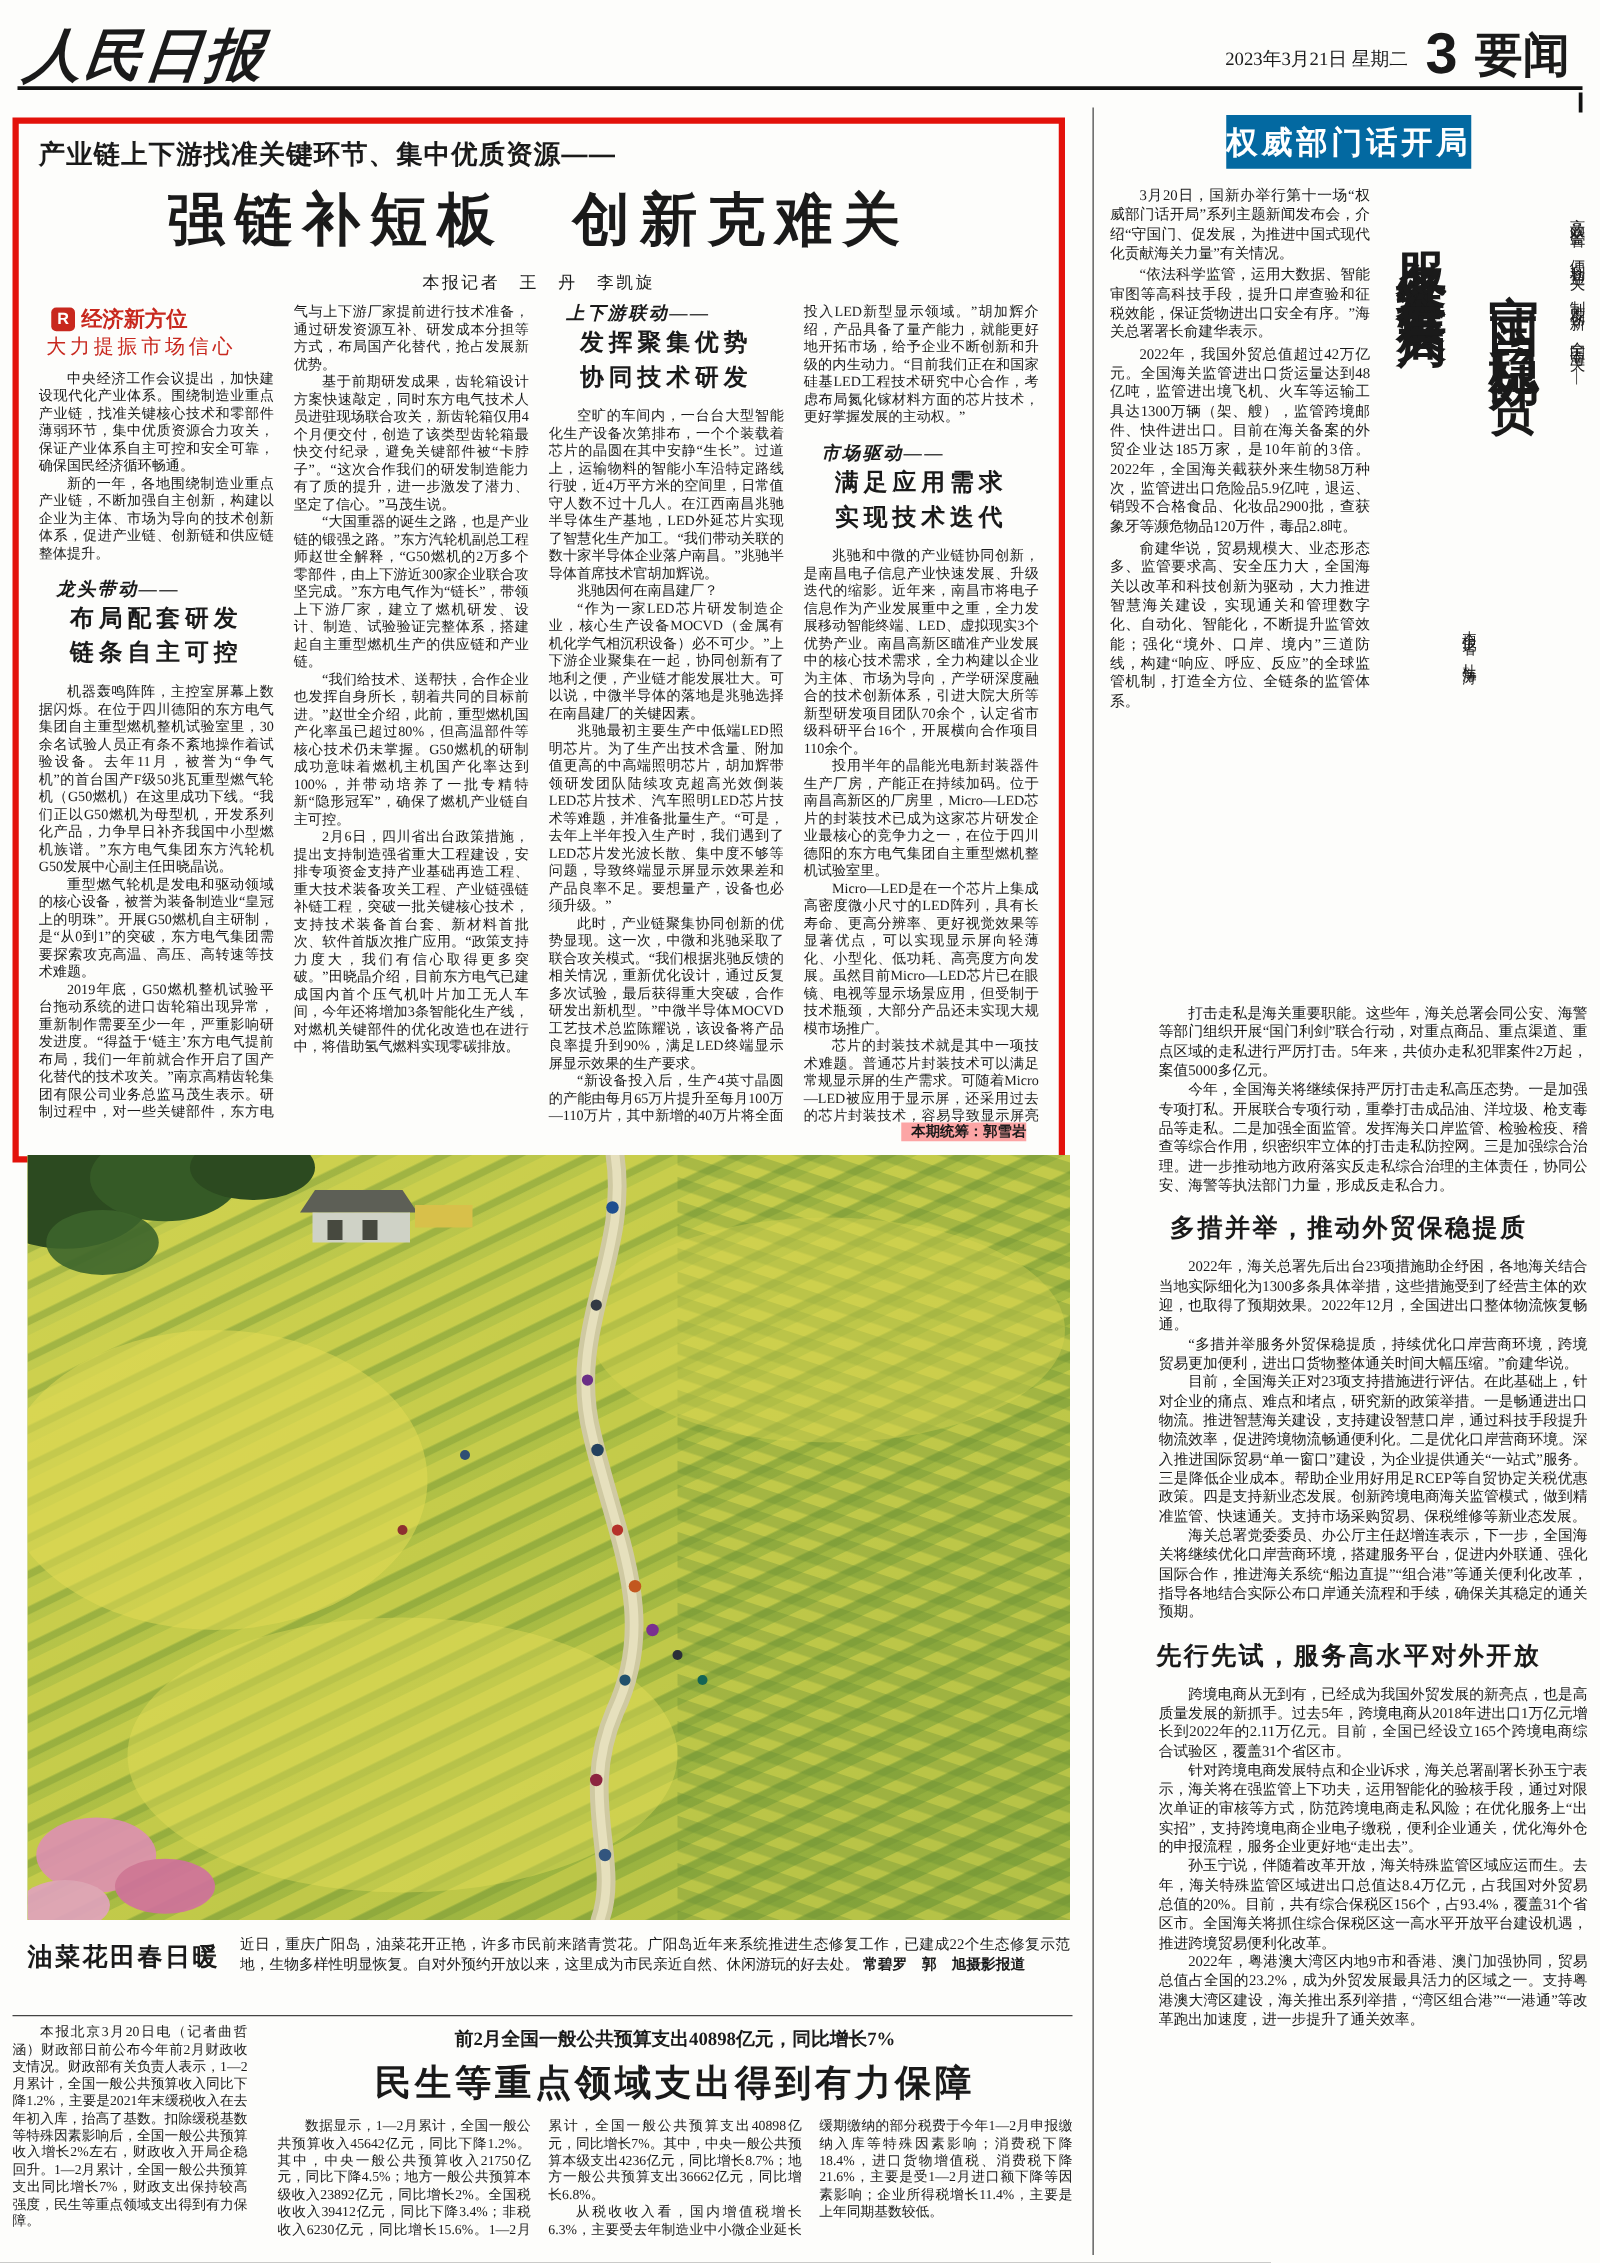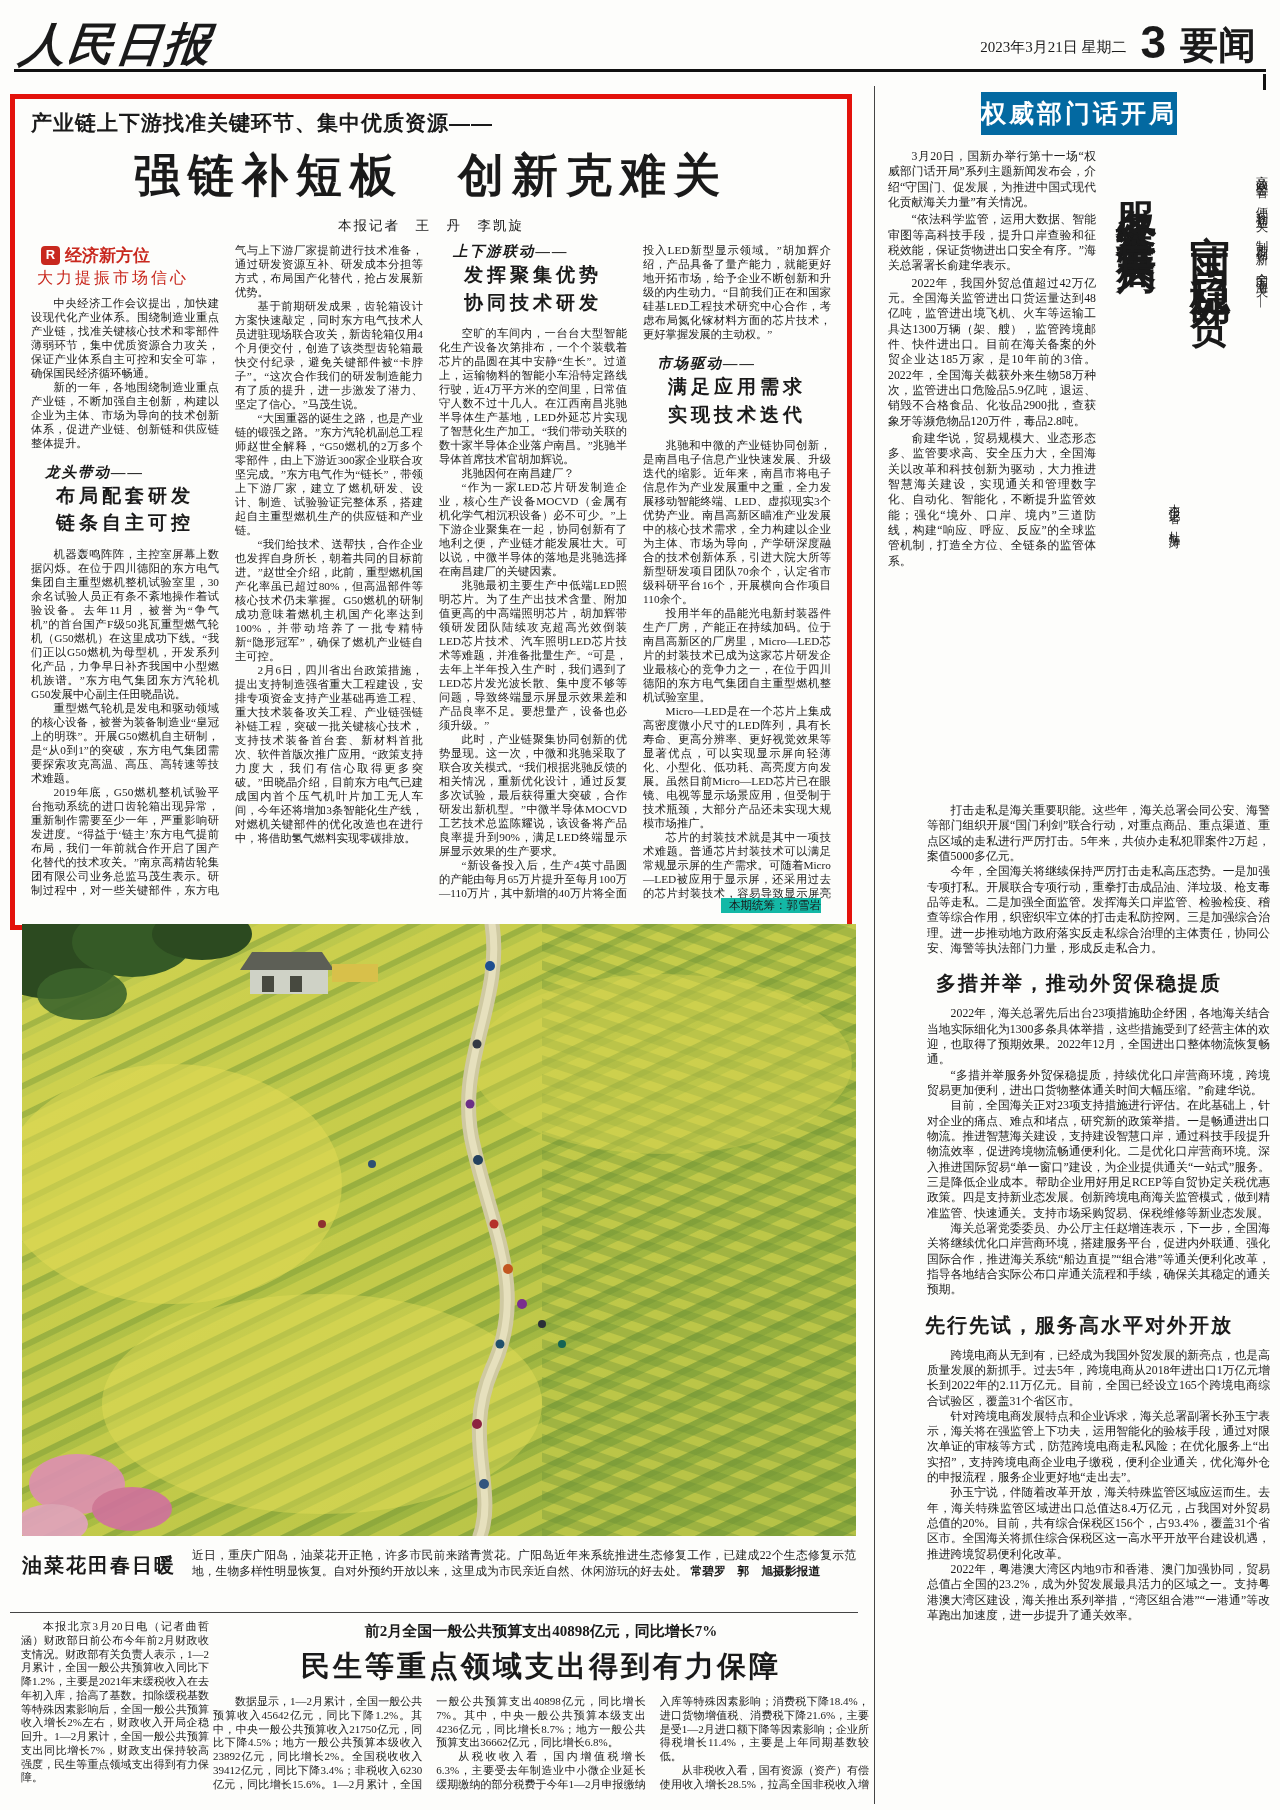--- a/index.html
+++ b/index.html
@@ -22,21 +22,21 @@
   .ma-byline { text-align:center; font-size:13.5px; margin:10px 0 8px 0; letter-spacing:2px; }
   .ma-cols { column-count:4; column-gap:16px; height:664px; font-size:11.3px; line-height:1.24; text-align:justify; overflow:hidden; }
   .ma-cols p { text-indent:2em; }
   .badge-row { display:flex; align-items:center; gap:5px; margin:2px 0 2px 10px; }
   .badge-ico { display:inline-flex; align-items:center; justify-content:center; width:19px; height:19px; background:#c8281e; color:#fff; font-weight:bold; border-radius:4px; font-size:13px; font-family:"Liberation Sans","DejaVu Sans",sans-serif; }
   .badge-label { color:#c8281e; font-weight:bold; font-size:17px; font-family:"Liberation Sans","DejaVu Sans",sans-serif; }
   .red-subtitle { color:#c8281e; font-weight:normal; font-size:16px; letter-spacing:3px; margin:2px 0 8px 6px; font-family:"Liberation Sans","DejaVu Sans",sans-serif; }
   .sec-head { margin:14px 0 10px 0; break-inside:avoid; }
   .sec-label { font-weight:bold; font-size:14.5px; font-style:italic; margin-left:14px; letter-spacing:2px; }
   .sec-line { text-align:center; font-weight:bold; font-size:19px; letter-spacing:4px; line-height:1.45; font-family:"Liberation Sans","DejaVu Sans",sans-serif; }
-  .ma-footer { position:absolute; right:26px; bottom:12px; font-size:11.5px; font-weight:normal; background:#14b8a6; padding-left:8px; }
+  .ma-footer { position:absolute; right:26px; bottom:12px; font-size:11.5px; font-weight:bold; background:#fca5a5; padding-left:8px; }
 
   
   .v-divider { position:absolute; left:874px; top:86px; width:1px; height:1718px; background:#444; }
   .h-divider-bottom { position:absolute; left:10px; top:1612px; width:848px; height:1px; background:#444; }
 
   
   .right-art { position:absolute; left:888px; top:88px; width:382px; height:1716px; overflow:hidden; }
   .ra-label { width:196px; margin:4px auto 0 auto; background:#0369a1; color:#fff; text-align:center; font-size:25px; font-weight:bold; letter-spacing:3px; padding:5px 0; font-family:"Liberation Sans","DejaVu Sans",sans-serif; }
   .ra-top { display:flex; margin-top:14px; }
   .ra-topleft { width:208px; font-size:11.8px; line-height:1.3; text-align:justify; }
@@ -55,21 +55,21 @@
   .photo { position:absolute; left:22px; top:924px; width:834px; height:612px; overflow:hidden; background:#aebf45; }
   .photo svg { display:block; width:100%; height:100%; }
 
   
   .caption { position:absolute; left:22px; top:1548px; width:834px; display:flex; gap:16px; align-items:flex-start; }
   .cap-title { font-size:20px; font-weight:bold; letter-spacing:2px; white-space:nowrap; padding-top:4px; font-family:"Liberation Sans","DejaVu Sans",sans-serif; }
   .cap-text { flex:1; font-size:11.8px; line-height:1.35; text-align:justify; }
   .cap-credit { font-weight:bold; white-space:nowrap; }
 
   
-  .bottom-art { position:absolute; left:21px; top:1620px; width:848px; height:186px; display:flex; gap:4px; overflow:hidden; }
+  .bottom-art { position:absolute; left:10px; top:1620px; width:848px; height:186px; display:flex; gap:24px; overflow:hidden; }
   .ba-left { width:188px; font-size:11px; line-height:1.25; text-align:justify; }
   .ba-left p { text-indent:2em; }
   .ba-right { flex:1; }
   .ba-kicker { text-align:center; font-size:15px; font-weight:bold; margin-top:2px; }
   .ba-title { text-align:center; font-size:29px; font-weight:bold; letter-spacing:3px; margin:6px 0 8px 0; font-family:"Liberation Sans","DejaVu Sans",sans-serif; }
   .ba-cols { column-count:3; column-gap:14px; font-size:11px; line-height:1.25; text-align:justify; height:104px; overflow:hidden; }
   .ba-cols p { text-indent:2em; }
 </style>
 </head>
 <body>

